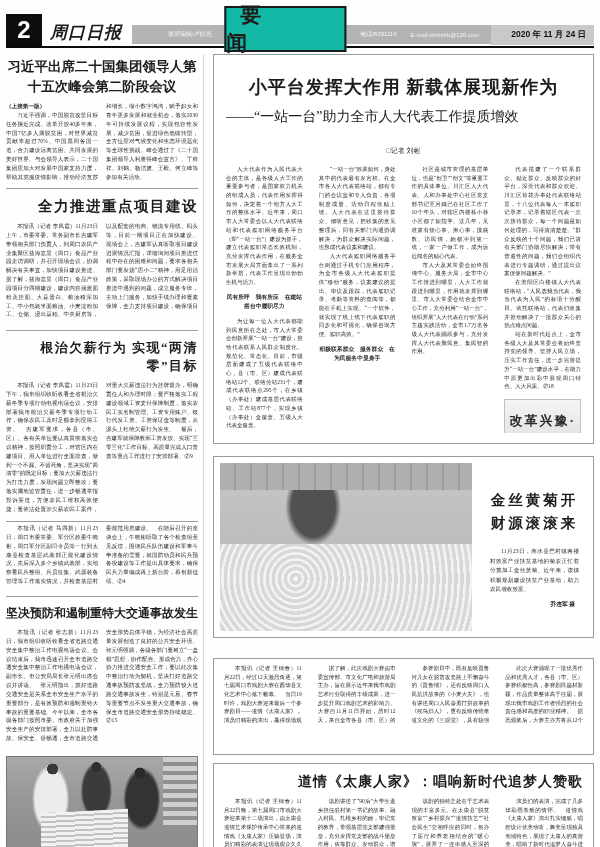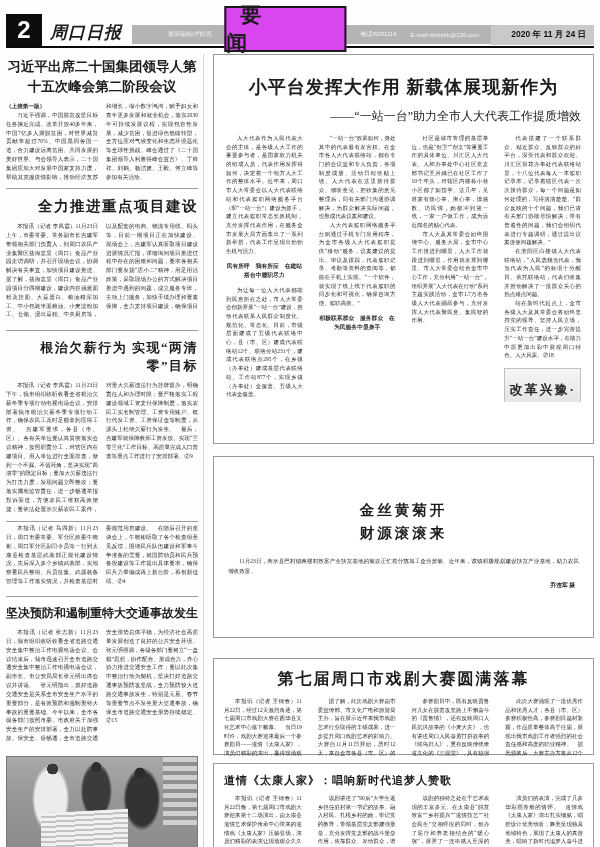--- a/index.html
+++ b/index.html
@@ -16,21 +16,21 @@
          font-style:italic;white-space:nowrap;}
   .graybar{flex:1;height:19px;background:#b4b4b4;display:flex;align-items:center;
            color:#f4f4f4;font-size:6px;font-family:"Liberation Sans",sans-serif;
            margin-bottom:2px;white-space:nowrap;}
   .graybar .ed{margin-left:36px;}
   .graybar .ph{margin-left:auto;}
   .graybar .em{margin-left:14px;}
   .datebox{background:#c9c9c9;color:#111;font-weight:bold;font-size:8.5px;
            padding:4px 8px 4px 20px;margin-left:12px;}
   .secbox{position:absolute;left:50%;top:-4px;transform:translateX(-62%);
-          width:118px;height:42px;background:#d946ef;border:2px solid #1a1a1a;
+          width:118px;height:42px;background:#14b8a6;border:2px solid #1a1a1a;
           display:flex;align-items:center;justify-content:center;z-index:3;
           font-size:21px;font-weight:bold;letter-spacing:14px;text-indent:14px;font-family:Liberation Mono, monospace;}
   
   .content{display:flex;gap:9px;padding-top:6px;}
   .colL{width:192px;flex:none;border-right:1px solid #d6d6d6;padding-right:5px;}
   .colR{flex:1;display:flex;flex-direction:column;}
   
   .hA{font-size:13.5px;font-weight:bold;text-align:center;line-height:1.45;margin:3px 0 6px;}
   .hSec{font-size:14.5px;font-weight:bold;text-align:right;letter-spacing:1.5px;margin:8px 0 6px;}
   .hSec.tight{font-size:12px;letter-spacing:0;}
@@ -50,49 +50,49 @@
       radial-gradient(ellipse 26px 44px at 71% 42%, #333 60%, transparent 72%),
       linear-gradient(180deg,#a9a9a9 0%,#979797 40%,#8a8a8a 100%);}
   .shelf{position:absolute;right:0;top:0;width:18%;height:70%;
     background:repeating-linear-gradient(180deg,#cfcfcf 0 5px,#8f8f8f 5px 9px);}
   .stack1{position:absolute;left:18%;bottom:6%;width:46%;height:40%;transform:skewY(-3deg);
     background:repeating-linear-gradient(180deg,#f1f1f1 0 3px,#c2c2c2 3px 5px);}
   
   .boxed{border:1px solid #9a9a9a;background:#fff;box-sizing:border-box;}
   .mainbox{height:390px;padding:8px 12px;margin-bottom:12px;}
   .mainhead{font-size:18px;font-weight:bold;text-align:center;letter-spacing:1px;margin:12px 0 9px;}
-  .mainsub{font-size:12px;text-align:right;margin:0 0 9px;}
+  .mainsub{font-size:14px;text-align:left;margin:0 0 20px;}
   .mainby{font-size:7px;text-align:center;margin:0 0 9px;color:#333;}
   .cols4{display:flex;gap:16px;}
   .c{flex:1;font-size:5.5px;line-height:1.58;text-align:justify;color:#2b2b2b;
      height:268px;overflow:hidden;}
   .c p{margin:0;text-indent:2em;}
   .subhead{display:block;font-weight:bold;text-align:center;font-size:5.8px;margin:6px 0;text-indent:0;}
   .badge{margin-top:8px;border:1px solid #c0c0c0;background:linear-gradient(180deg,#f5f5f5,#d7d7d7);
          padding:11px 4px;text-align:center;font-size:13px;font-weight:bold;letter-spacing:2px;}
   
-  .featbox{height:182px;padding:6px;margin-bottom:20px;display:flex;gap:10px;flex-direction:column;}
+  .featbox{height:182px;padding:6px;margin-bottom:20px;display:flex;gap:10px;}
   .photoM{width:252px;flex:none;position:relative;overflow:hidden;
     background:
       radial-gradient(circle 11px at 38% 7%, #4a4a4a 60%, transparent 62%),
       radial-gradient(ellipse 40px 55px at 37% 26%, #515151 55%, transparent 70%),
       linear-gradient(180deg,#c6c6c6 0%,#bdbdbd 45%,#d2d2d2 100%);}
   .heap{position:absolute;left:0;right:0;bottom:0;height:52%;
     background:repeating-radial-gradient(circle at 30% 40%, #f3f3f3 0 2px, #d8d8d8 3px 6px);}
   .rail{position:absolute;left:0;top:0;width:100%;height:16%;
     background:repeating-linear-gradient(90deg,#b0b0b0 0 14px,#9c9c9c 14px 16px);}
   .featR{flex:1;text-align:center;padding-top:26px;}
   .featTitle{font-size:14.5px;font-weight:bold;letter-spacing:3px;line-height:1.6;}
   .featCap{font-size:5.6px;line-height:1.7;text-align:justify;margin:12px 8px 0 8px;color:#2b2b2b;text-indent:2em;}
   .featCredit{font-size:5.8px;font-weight:bold;text-align:right;margin:5px 12px 0 0;}
   
   .dramabox{height:97px;padding:5px 10px;margin-bottom:8px;}
   .dramahead{font-size:16px;font-weight:bold;text-align:center;letter-spacing:2px;margin:5px 0 7px;}
   .daobox{height:87px;padding:5px 10px;}
-  .daohead{font-size:11px;font-weight:bold;text-align:left;letter-spacing:1px;margin:4px 0 6px;}
+  .daohead{font-size:14px;font-weight:bold;text-align:right;letter-spacing:1px;margin:4px 0 6px;}
   .cshort{height:62px;}
   .cdao{height:58px;}
 </style>
 </head>
 <body>
 
 <div class="page">
 
   <div class="header">
     <div class="pageno">2</div>
@@ -155,20 +155,21 @@
 
       </div>
 
     </div>
 
     <div class="colR">
 
       <div class="boxed mainbox">
         <div class="mainhead">小平台发挥大作用 新载体展现新作为</div>
         <div class="mainsub">——“一站一台”助力全市人大代表工作提质增效</div>
+        <div class="mainby">□记者 刘彬</div>
         <div class="cols4">
           <div class="c">
             <p>人大代表作为人民代表大会的主体，是各级人大工作的重要参与者，是国家权力机关的组成人员，代表作用发挥得如何，决定着一个地方人大工作的整体水平。近年来，周口市人大常委会以人大代表联络站和代表履职网络服务平台（即“一站一台”）建设为抓手，建立代表履职常态长效机制，充分发挥代表作用，在服务全市发展大局方面拿出了一系列新举措，代表工作呈现出勃勃生机与活力。</p>
             <span class="subhead">民有所呼　我有所应　在建站搭台中履职尽力</span>
             <p>为让每一位人大代表都能到民意所在之处，市人大常委会创新开展“一站一台”建设，推动代表联系人民群众制度化、规范化、常态化。目前，市级层面建成了五级代表联络中心，县（市、区）建成代表联络站12个、联络分站231个，建成代表联络点295个，在乡镇（办事处）建成基层代表联络站、工作站877个，实现乡镇（办事处）全覆盖、五级人大代表全覆盖。</p>
           </div>
           <div class="c">
             <p>“一站一台”效果如何，身处其中的代表最有发言权。在全市各人大代表联络站，都有专门的会议室和专人负责，各项制度成册、活动日程张贴上墙。人大代表在这里接待群众、倾听意见，把收集的意见整理后，同有关部门沟通协调解决，为群众解决实际问题，也形成代表议案和建议。</p>
             <p>人大代表履职网络服务平台则通过手机专门应用程序，为全市各级人大代表履职提供“移动”服务，议案建议的提出、审议及跟踪，代表履职记录、考勤等资料的查阅等，都能在手机上实现。“一个软件，就实现了线上线下代表履职的同步化和可视化，确保咨询方便、履职高效。”</p>
             <span class="subhead">积极联系群众　服务群众　在为民服务中显身手</span>
@@ -193,21 +194,20 @@
         </div>
         <div class="featR">
           <div class="featTitle">金丝黄菊开</div>
           <div class="featTitle">财源滚滚来</div>
           <div class="featCap">11月23日，商水县巴村镇蒋楼村致富产业扶贫基地的菊农正忙着分拣加工金丝黄菊。近年来，该镇积极规划建设扶贫产业基地，助力农民增收致富。</div>
           <div class="featCredit">乔连军 摄</div>
         </div>
       </div>
 
       <div class="boxed dramabox">
-        <div class="dramahead">第七届周口市戏剧大赛圆满落幕</div>
         <div class="cols4">
           <div class="c cshort">
               <p>本报讯（记者 王锦春）11月22日，经过12天激烈角逐，第七届周口市戏剧大赛在西华县文化艺术中心落下帷幕。　当日19时许，戏剧大赛迎来最后一个参赛剧目——道情《太康人家》，演员们精彩的演出，赢得现场观众阵阵掌声。</p>
             </div>
           <div class="c cshort">
               <p>据了解，此次戏剧大赛由市委宣传部、市文化广电和旅游局主办，旨在展示近年来我市戏剧艺术行业取得的丰硕成果，进一步提升周口戏剧艺术的影响力。大赛自11月11日开始，历时12天，来自全市各县（市、区）的专业艺术团队及民营剧团轮流公演19个优秀剧目，让市民近距离感受到了戏剧艺术的魅力。</p>
             </div>
           <div class="c cshort">
               <p>参赛剧目中，既有反映贾鲁河儿女在脱贫攻坚路上不懈奋斗的《贾鲁情》，还有反映周口人民抗洪故事的《小麦大夫》，也有讲述周口人民奋勇打拼故事的《候鸟归人》，更有反映传统孝道文化的《三愿堂》，具有较强的思想性、观赏性和艺术感染力。</p>
             </div>

